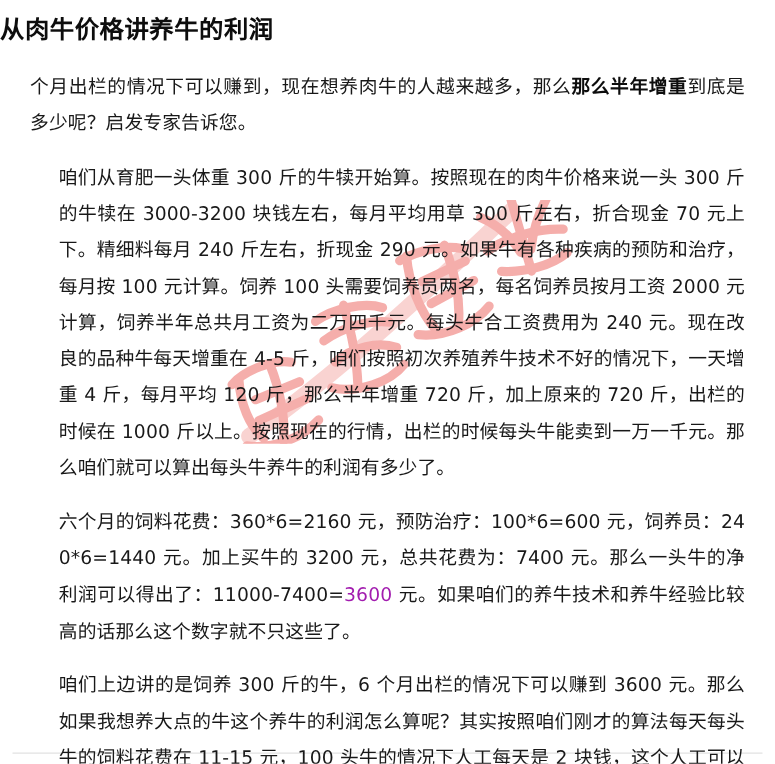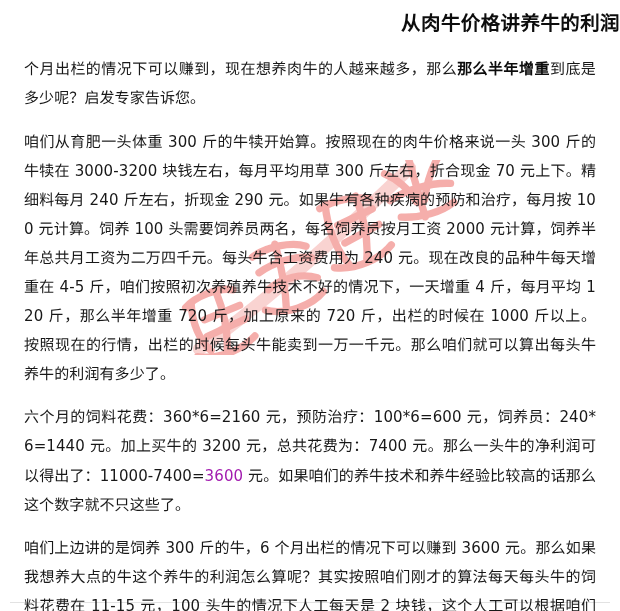--- a/index.html
+++ b/index.html
@@ -22,21 +22,21 @@
     width: 620px;
     height: 611px;
     box-sizing: border-box;
     overflow: hidden;
   }
 
   
   .doc-title {
     margin: 0;
     padding-top: 11px;
-    text-align: right;
+    text-align: left;
     font-size: 19.5px;
     font-weight: bold;
     letter-spacing: 0.4px;
     color: #0d0d0d;
     line-height: 1.35;
   }
 
   
   .doc-body {
     position: relative;
@@ -55,20 +55,21 @@
     letter-spacing: 0.1px;
     word-break: break-all;
   }
 
   
   .para + .para {
     margin-top: 0;
   }
   .para.gap-before {
     margin-top: 14px;
+    margin-left: 23px;
   }
 
   strong.em-bold {
     font-weight: bold;
     color: #0d0d0d;
   }
 
   .num-red {
     color: #a21caf;
   }

